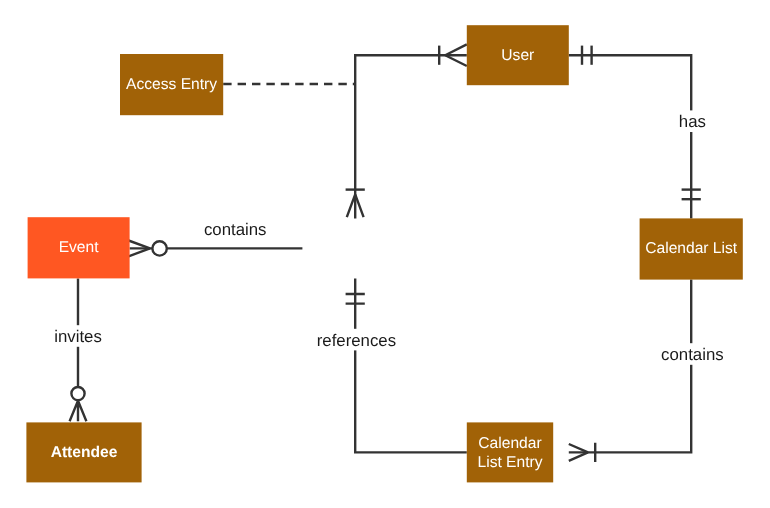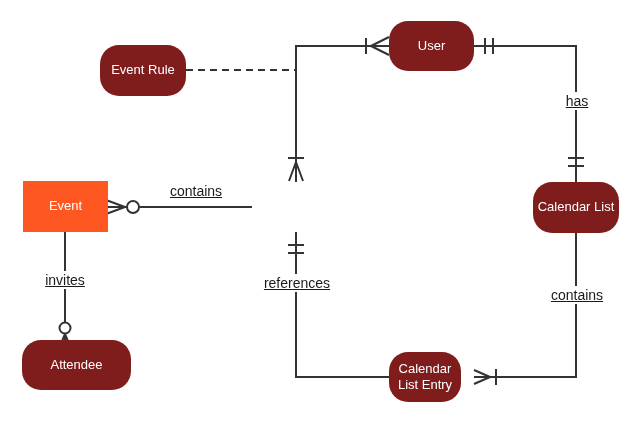--- a/index.html
+++ b/index.html
@@ -42,33 +42,31 @@
     font-size: 13px;
     line-height: 1.25;
     box-sizing: border-box;
     padding: 2px 4px;
   }
   .entity.primary {
     background: #FF5722;
     font-weight: normal;
   }
   .entity.secondary {
-    background: #7f1d1d;
+    background: #a16207;
     font-weight: normal;
-    border-radius: 19px;
   }
   .rel-label {
     position: absolute;
     transform: translate(-50%, -50%);
     background: #ffffff;
     color: #1a1a1a;
     font-size: 14px;
     padding: 1px 5px;
     white-space: nowrap;
-    text-decoration: underline;
   }
 </style>
 </head>
 <body>
 
 <div class="canvas">
 
   <svg class="wires" viewBox="0 0 642 423" aria-hidden="true">
 
     <g>
@@ -142,32 +140,32 @@
     </g>
 
   </svg>
 
   <div class="entity primary" style="left:23px; top:181px; width:85px; height:51px;">
     <span>Event</span>
   </div>
 
 
   <div class="entity secondary" style="left:100px; top:45px; width:86px; height:51px;">
-    <span>Event Rule</span>
+    <span>Access Entry</span>
   </div>
 
   <div class="entity secondary" style="left:389px; top:21px; width:85px; height:50px;">
     <span>User</span>
   </div>
 
   <div class="entity secondary" style="left:533px; top:182px; width:86px; height:51px;">
     <span>Calendar List</span>
   </div>
 
-  <div class="entity secondary" style="left:22px; top:340px; width:109px; height:50px;">
+  <div class="entity secondary" style="left:22px; top:352px; width:96px; height:50px;font-weight:bold;">
     <span>Attendee</span>
   </div>
 
   <div class="entity secondary" style="left:389px; top:352px; width:72px; height:50px;">
     <span>Calendar List Entry</span>
   </div>
 
   <div class="rel-label" style="left:196px; top:191px;">contains</div>
 
   <div class="rel-label" style="left:65px; top:280px;">invites</div>

